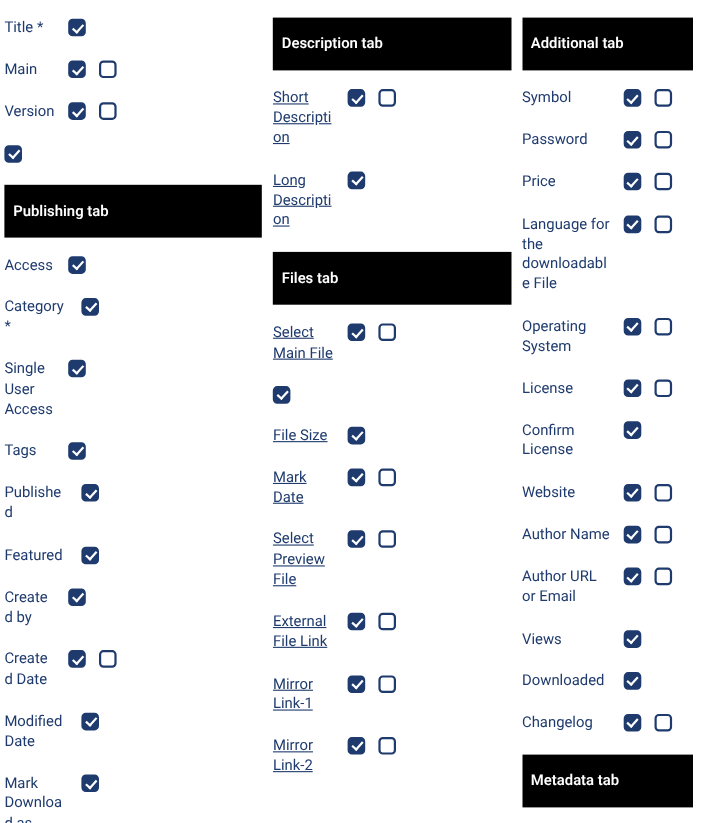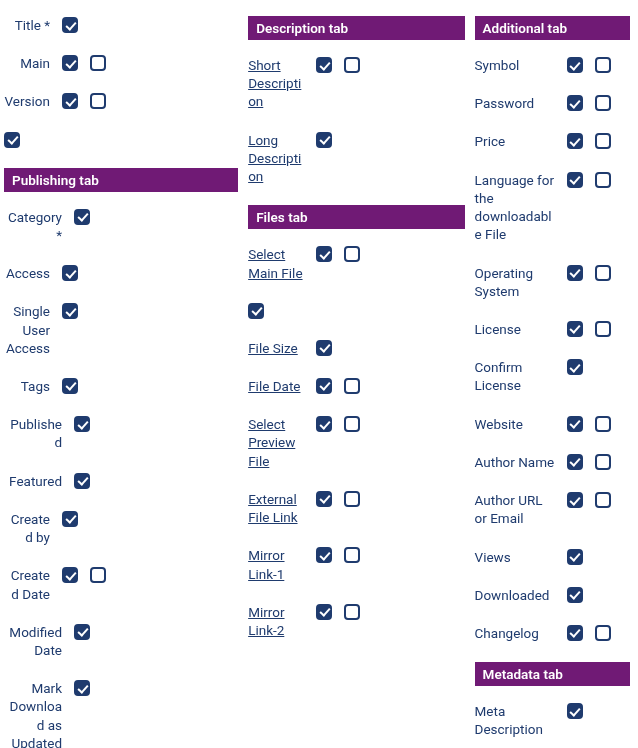--- a/index.html
+++ b/index.html
@@ -10,39 +10,39 @@
     background: #fff;
     padding: 10px 8px 20px 4px;
     width: 638px;
   }
   .cols { display: flex; gap: 10px; }
   .col { display: flex; flex-direction: column; }
   .col1 { width: 238px; }
   .col2 { width: 220px; }
   .col3 { width: 158px; }
   .tab-header {
-    background: #701a75;
+    background: #000000;
     color: #fff;
     font-weight: 600;
-    padding: 4px 8px;
+    padding: 16px 8px;
     margin: 6px 0 10px 0;
     font-size: 13.5px;
   }
   .row {
     display: flex;
     align-items: flex-start;
     margin: 6px 0 14px 0;
     gap: 12px;
   }
   .row .label {
     color: #1f3b6e;
     line-height: 1.35;
     word-break: break-word;
   }
-  .col1 .label { width: 46px; text-align: right; }
+  .col1 .label { width: 46px; }
   .col1 .row.wide .label { width: 58px; }
   .col2 .label { width: 56px; text-decoration: underline; }
   .col3 .label { width: 80px; }
 
   .cb {
     width: 16px; height: 16px;
     border: 2px solid #1f3b6e;
     border-radius: 4px;
     background: #fff;
     position: relative;
@@ -77,26 +77,26 @@
       </div>
       <div class="row">
         <span class="label">Version</span>
         <span class="cb checked"></span>
         <span class="cb"></span>
       </div>
       <div class="row wide">
         <span class="cb checked"></span>
       </div>
       <div class="tab-header">Publishing tab</div>
+      <div class="row">
+        <span class="label">Access</span>
+        <span class="cb checked"></span>
+      </div>
       <div class="row wide">
         <span class="label">Category *</span>
-        <span class="cb checked"></span>
-      </div>
-      <div class="row">
-        <span class="label">Access</span>
         <span class="cb checked"></span>
       </div>
       <div class="row">
         <span class="label">Single User Access</span>
         <span class="cb checked"></span>
       </div>
       <div class="row">
         <span class="label">Tags</span>
         <span class="cb checked"></span>
       </div>
@@ -144,21 +144,21 @@
         <span class="cb"></span>
       </div>
       <div class="row wide">
         <span class="cb checked"></span>
       </div>
       <div class="row">
         <span class="label">File Size</span>
         <span class="cb checked"></span>
       </div>
       <div class="row">
-        <span class="label">File Date</span>
+        <span class="label">Mark Date</span>
         <span class="cb checked"></span>
         <span class="cb"></span>
       </div>
       <div class="row">
         <span class="label">Select Preview File</span>
         <span class="cb checked"></span>
         <span class="cb"></span>
       </div>
       <div class="row">
         <span class="label">External File Link</span>

